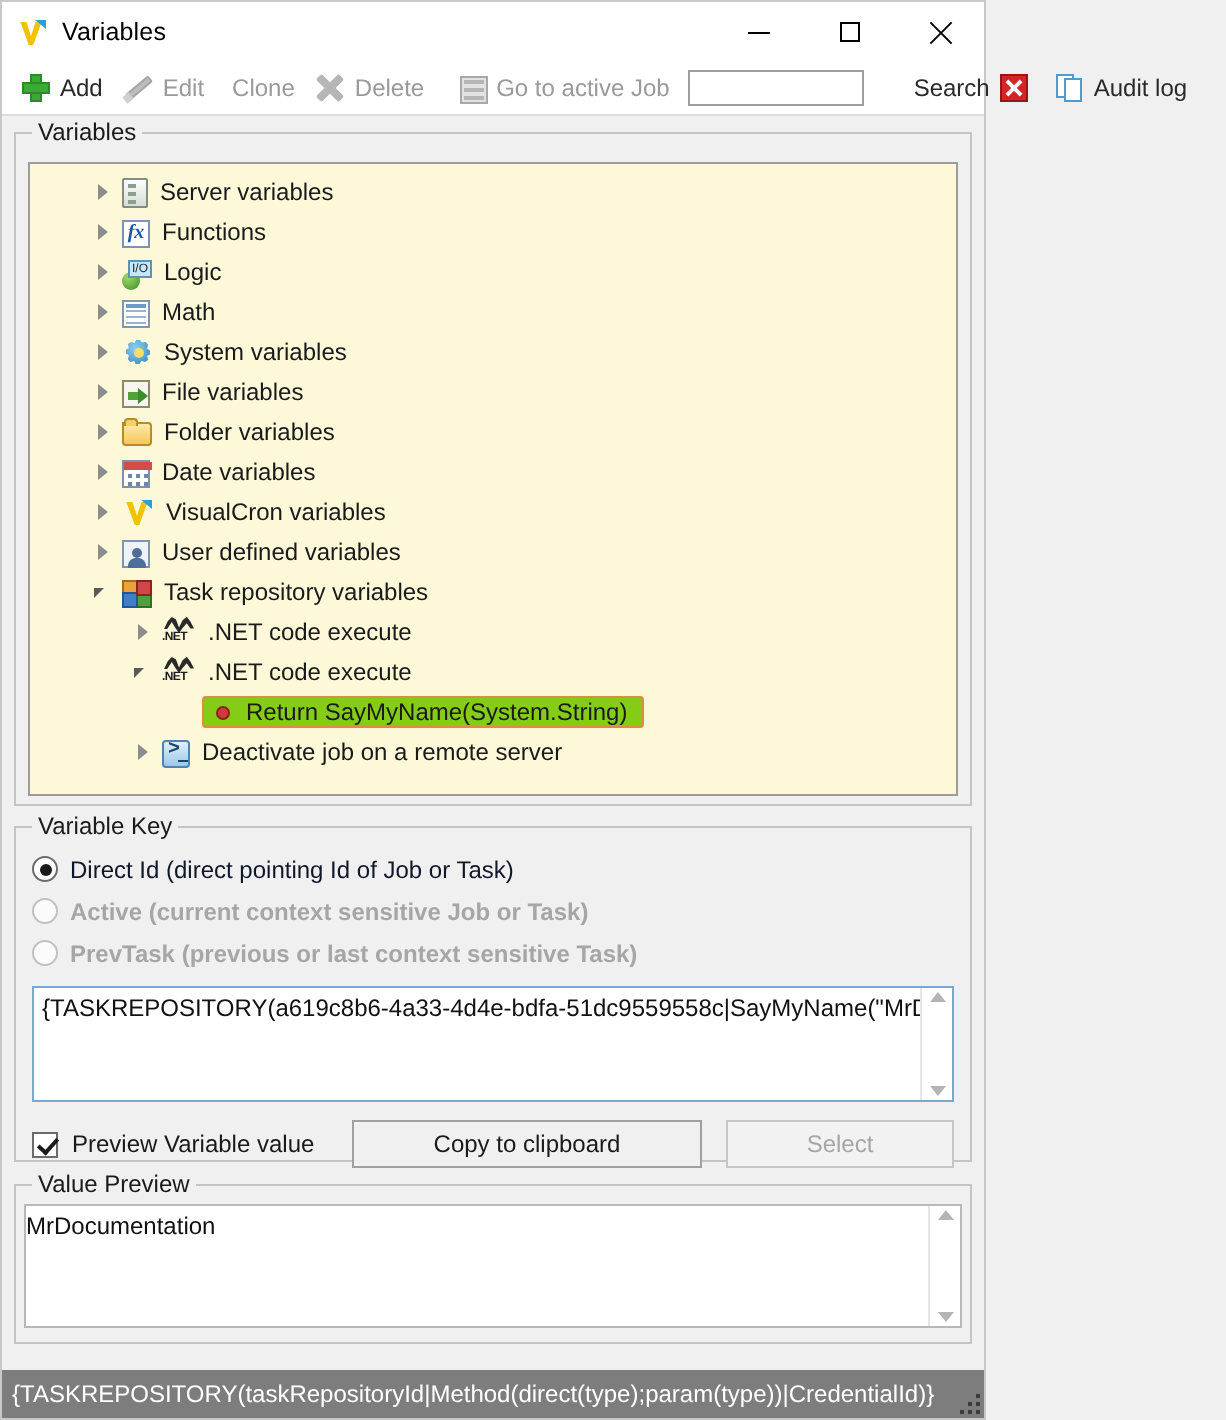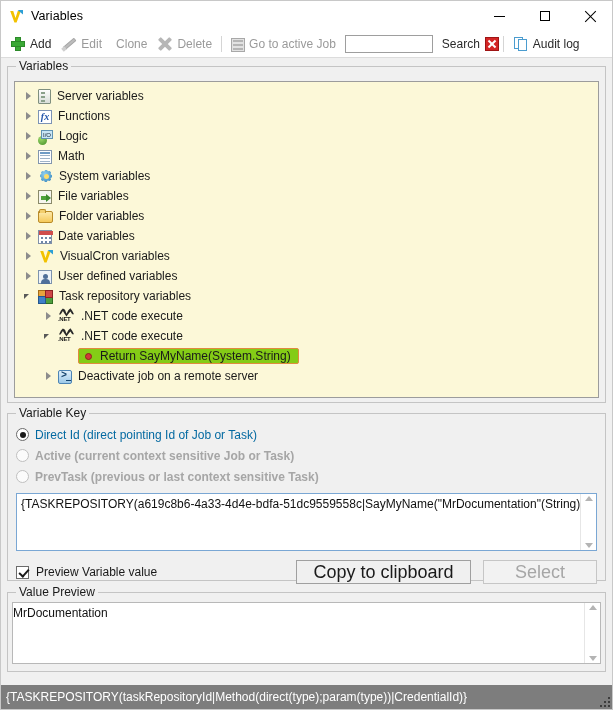--- a/index.html
+++ b/index.html
@@ -11,21 +11,21 @@
     height: 710px;
     background: #f0f0f0;
     font-family: "Liberation Sans", sans-serif;
     font-size: 12px;
     color: #1a1a1a;
     overflow: hidden;
     -webkit-font-smoothing: antialiased;
   }
   .window {
     position: relative;
-    width: 613px;
+    width: 493px;
     height: 710px;
     background: #f0f0f0;
     border: 1px solid #c8c8c8;
     box-sizing: border-box;
     display: flex;
     flex-direction: column;
   }
 
   
   .titlebar {
@@ -258,20 +258,21 @@
 
   
   .tree-wrap {
     margin: 14px 6px 6px 6px;
     height: 317px;
     border: 1px solid #9c9c9c;
     background: #fcf8d8;
     box-sizing: border-box;
     overflow: hidden;
     position: relative;
+    padding-left: 23px;
   }
   .tree-inner {
     padding: 4px 0 0 6px;
   }
   .tree-row {
     display: flex;
     align-items: center;
     height: 20px;
     cursor: default;
     white-space: nowrap;
@@ -633,21 +634,21 @@
   }
   .radio.checked::after {
     content: "";
     position: absolute;
     left: 2.5px; top: 2.5px;
     width: 6px; height: 6px;
     border-radius: 50%;
     background: #1a1a1a;
   }
   .radio.disabled { border-color: #c0c0c0; background: #fbfbfb; }
-  .radio-label { font-size: 12px; color: #0369a1; }
+  .radio-label { font-size: 12px; color: #0f172a; }
   .radio-label.disabled { color: #a6a6a6; font-weight: bold; }
 
   .key-field {
     margin-top: 6px;
     height: 58px;
     border: 1px solid #7aa7d4;
     background: #ffffff;
     box-sizing: border-box;
     display: flex;
     position: relative;
@@ -705,21 +706,21 @@
     border-width: 0 2px 2px 0;
     transform: rotate(42deg);
   }
   .cb-label { font-size: 12px; }
   .btn {
     height: 24px;
     border: 1px solid #a0a0a0;
     background: #f0f0f0;
     box-sizing: border-box;
     font-family: "Liberation Sans", sans-serif;
-    font-size: 18px;
+    font-size: 12px;
     color: #1a1a1a;
     cursor: default;
   }
   .btn.disabled { color: #a6a6a6; border-color: #c6c6c6; background: #f2f2f2; }
   .btn-copy { width: 175px; margin-left: auto; }
   .btn-select { width: 114px; margin-left: 12px; }
 
   
   .valprev-gb {
     margin-top: 11px;
@@ -804,21 +805,21 @@
       <span class="tb-icon ic-xmark"></span>
       <span class="tb-label">Delete</span>
     </div>
     <div class="tb-sep"></div>
     <div class="tb-item disabled">
       <span class="tb-icon ic-grid"></span>
       <span class="tb-label">Go to active Job</span>
     </div>
     <input class="search-box" type="text" value="" style="">
     <div class="tb-item enabled">
-      <span class="tb-label" style="margin-left:0">Search</span>
+      <span class="tb-label" style="margin-left:16px">Search</span>
     </div>
     <span class="tb-icon ic-redx"></span>
     <div class="tb-sep"></div>
     <div class="tb-item enabled">
       <span class="tb-icon ic-copy"></span>
       <span class="tb-label">Audit log</span>
     </div>
   </div>
 
   <div class="groupbox" style="margin-top:8px; height:337px;">

